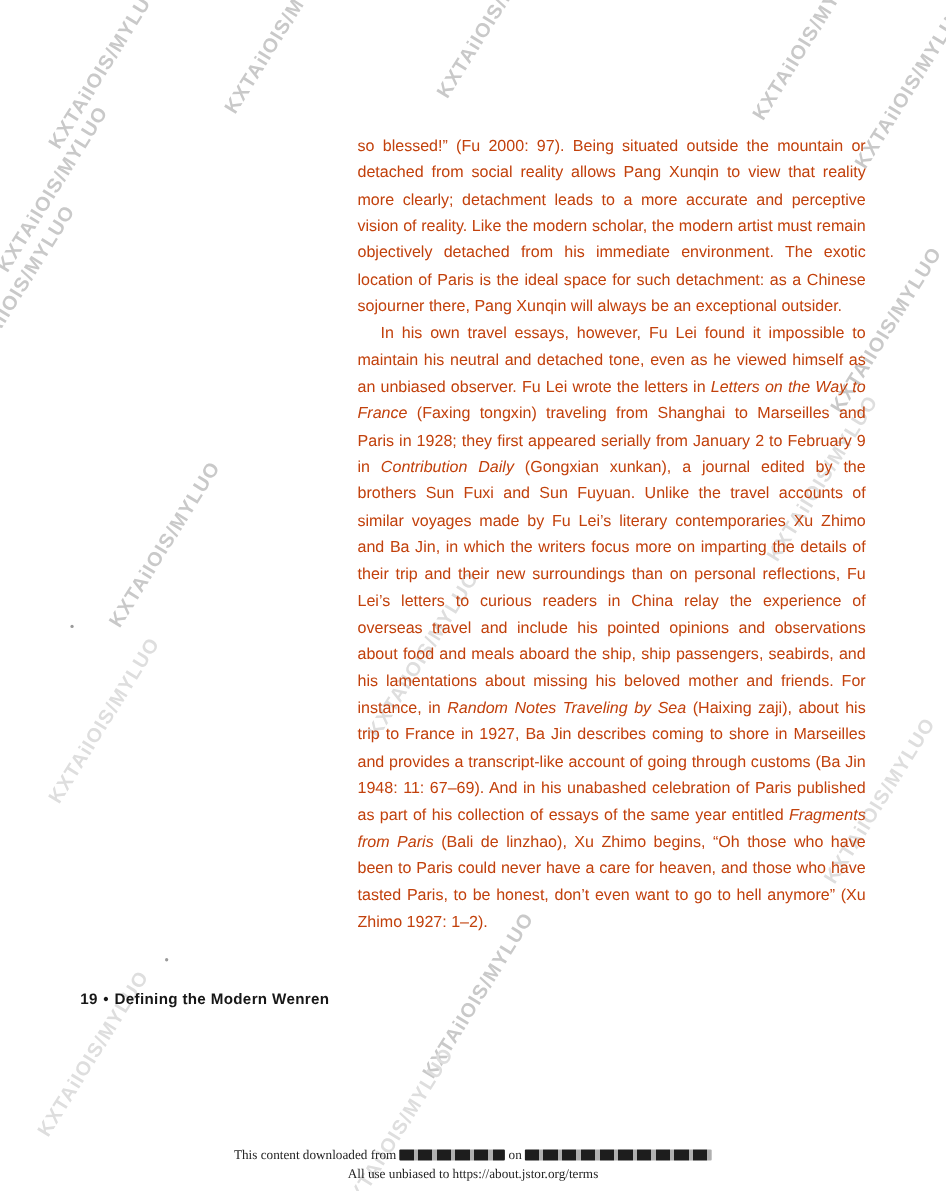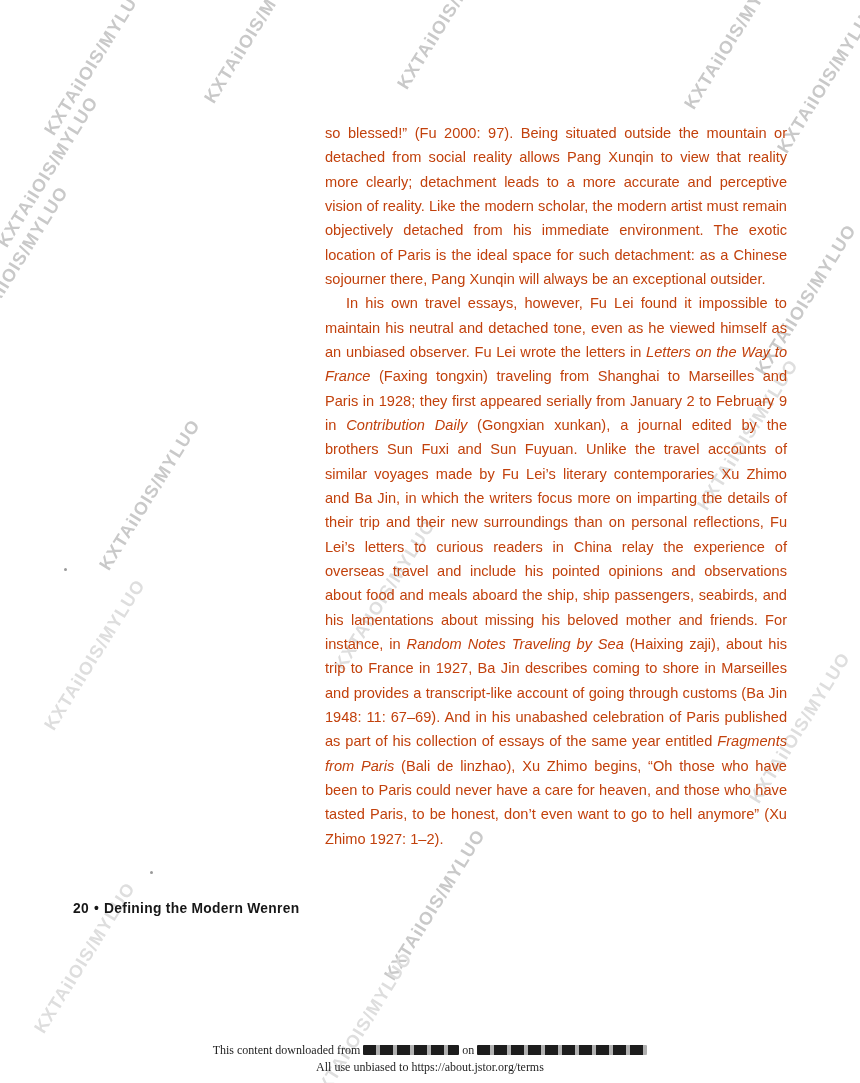--- a/index.html
+++ b/index.html
@@ -130,21 +130,21 @@
 
   <div class="speck speck1"></div>
   <div class="speck speck2"></div>
 
   <div class="article">
       <p class="para"><span>so blessed!” (Fu 2000: 97). Being situated outside the mountain or detached from social reality allows Pang Xunqin to view that reality more clearly; detachment leads to a more accurate and perceptive vision of reality. Like the modern scholar, the modern artist must remain objectively detached from his immediate environment. The exotic location of Paris is the ideal space for such detachment: as a Chinese sojourner there, Pang Xunqin will always be an exceptional outsider.</span></p>
       <p class="para indent"><span>In his own travel essays, however, Fu Lei found it impossible to maintain his neutral and detached tone, even as he viewed himself as an unbiased observer. Fu Lei wrote the letters in </span><i>Letters on the Way to France</i><span> (Faxing tongxin) traveling from Shanghai to Marseilles and Paris in 1928; they first appeared serially from January 2 to February 9 in </span><i>Contribution Daily</i><span> (Gongxian xunkan), a journal edited by the brothers Sun Fuxi and Sun Fuyuan. Unlike the travel accounts of similar voyages made by Fu Lei’s literary contemporaries Xu Zhimo and Ba Jin, in which the writers focus more on imparting the details of their trip and their new surroundings than on personal reflections, Fu Lei’s letters to curious readers in China relay the experience of overseas travel and include his pointed opinions and observations about food and meals aboard the ship, ship passengers, seabirds, and his lamentations about missing his beloved mother and friends. For instance, in </span><i>Random Notes Traveling by Sea</i><span> (Haixing zaji), about his trip to France in 1927, Ba Jin describes coming to shore in Marseilles and provides a transcript-like account of going through customs (Ba Jin 1948: 11: 67–69). And in his unabashed celebration of Paris published as part of his collection of essays of the same year entitled </span><i>Fragments from Paris</i><span> (Bali de linzhao), Xu Zhimo begins, “Oh those who have been to Paris could never have a care for heaven, and those who have tasted Paris, to be honest, don’t even want to go to hell anymore” (Xu Zhimo 1927: 1–2).</span></p>
     </div>
 
   <div class="running-footer">
-    <span>20</span><span class="sep">•</span><span class="italic">Defining the Modern</span>
+    <span>19</span><span class="sep">•</span><span class="italic">Defining the Modern</span>
     <span>Wenren</span>
   </div>
 
   <div class="jstor-stamp">
     <div>
       <span>This content downloaded from</span>
       <span class="redacted redacted-ip"></span>
       <span>on</span>
       <span class="redacted redacted-date"></span>
     </div>

